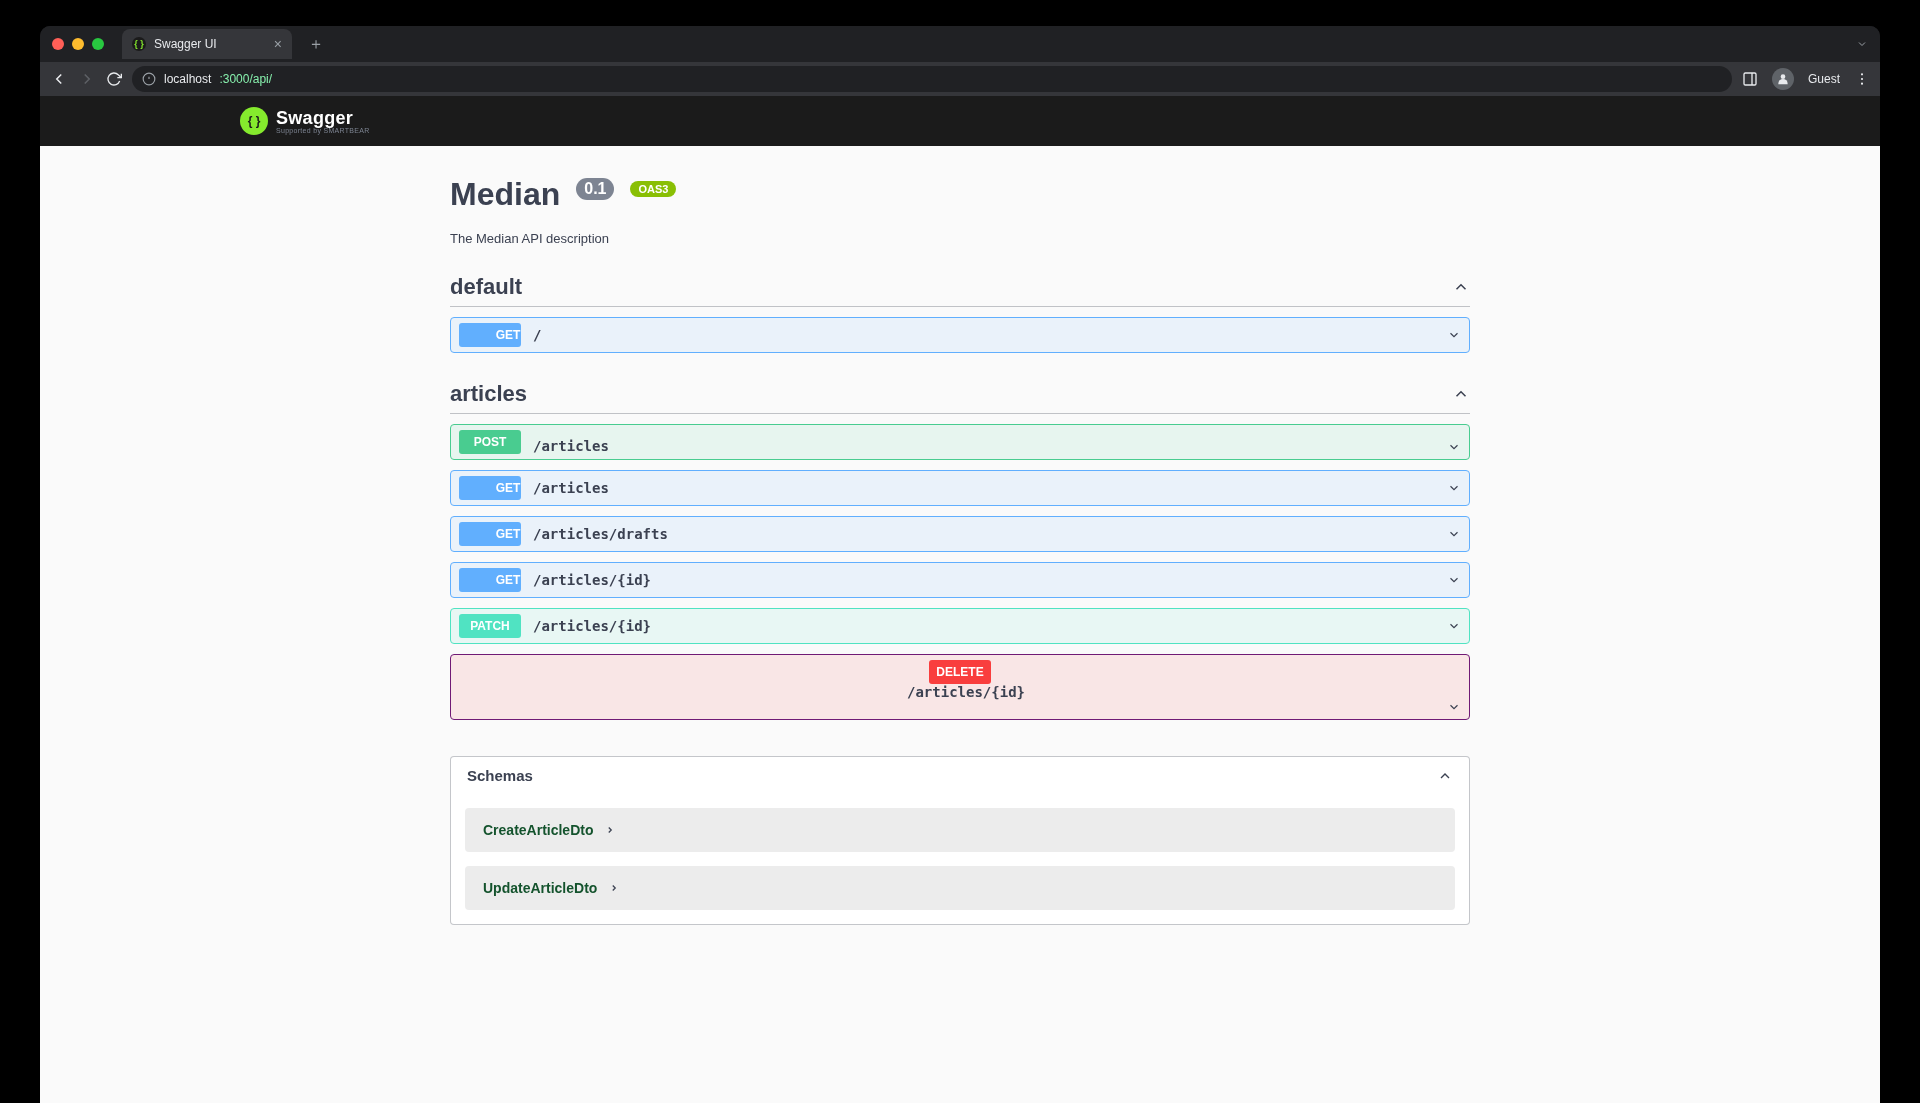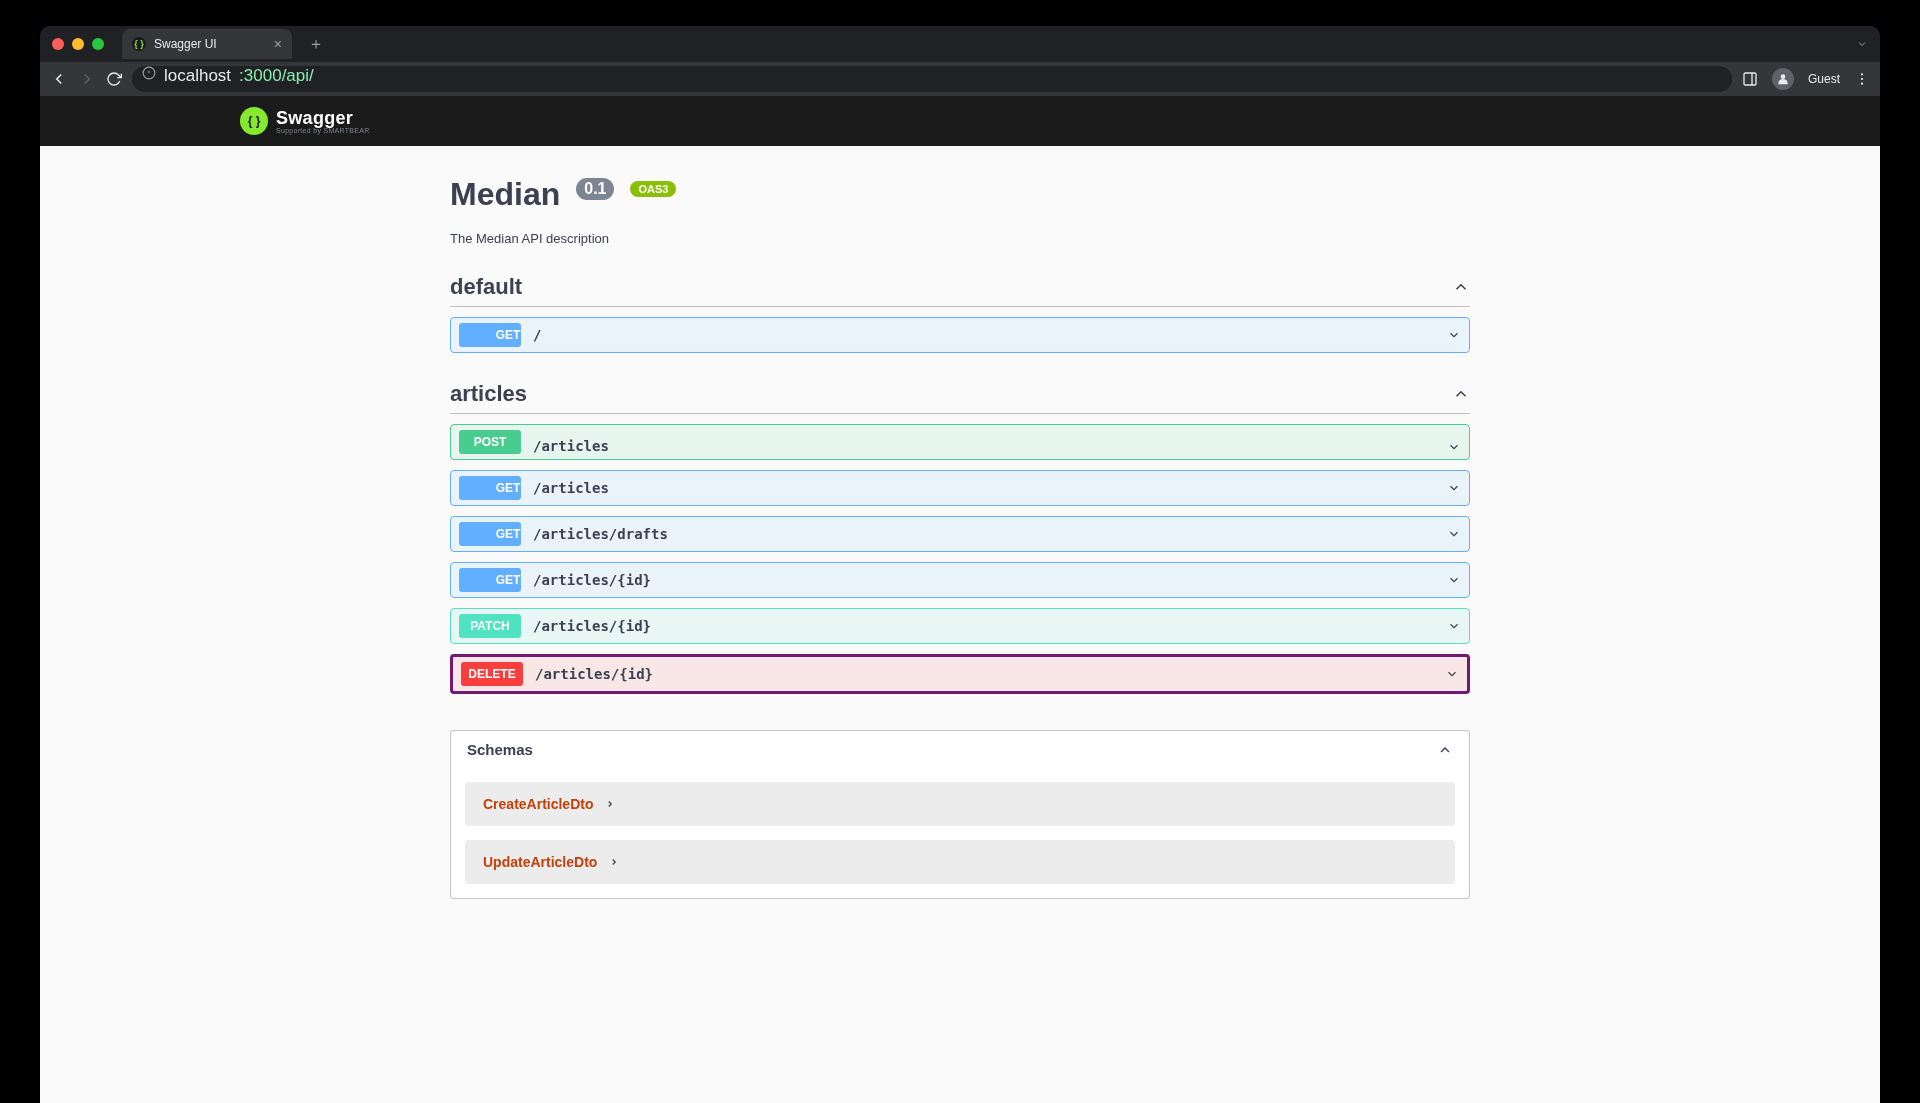--- a/index.html
+++ b/index.html
@@ -53,22 +53,22 @@
 .tab-dropdown { margin-left:auto; color:#9aa0a6; cursor:pointer; }
 
 .toolbar {
   height: 34px; background:#35363a; display:flex; align-items:center;
   padding: 0 10px; gap:10px;
 }
 .nav-btn { color:#9aa0a6; cursor:pointer; display:flex; align-items:center; }
 .nav-btn.disabled { opacity:.4; }
 .address-bar {
   flex:1; background:#202124; border-radius: 14px; height:26px;
-  display:flex; align-items:flex-start; padding:0 10px; gap:8px;
-  color:#e8eaed; font-size:17px;
+  display:flex; align-items:center; padding:0 10px; gap:8px;
+  color:#e8eaed; font-size:12px;
 }
 .site-info { color:#9aa0a6; display:flex; align-items:center; }
 .url-dim { color:#86efac; }
 .right-icons { display:flex; align-items:center; gap:14px; color:#e8eaed; }
 .avatar { width:22px; height:22px; border-radius:50%; background:#5f6368; display:flex; align-items:center; justify-content:center; }
 .guest { font-size:12px; color:#e8eaed; }
 
 .content-area { flex:1; background:#fafafa; overflow:auto; }
 
 .swagger-header {
@@ -124,38 +124,38 @@
   font-size:14px; font-weight:600; color:#3b4151;
 }
 .opblock .expand { margin-left:auto; color:#3b4151; }
 
 .op-get { background:rgba(97,175,254,.1); border:1px solid #61affe; }
 .op-get .method { background:#61affe;padding-left:36px; }
 .op-post { background:rgba(73,204,144,.1); border:1px solid #49cc90;align-items:flex-end; }
 .op-post .method { background:#49cc90; }
 .op-patch { background:rgba(80,227,194,.1); border:1px solid #50e3c2; }
 .op-patch .method { background:#50e3c2; }
-.op-delete { background:rgba(249,62,62,.1); border:3px solid #701a75; }
+.op-delete { background:rgba(249,62,62,.1); border:1px solid #701a75;flex-direction:column; }
 .op-delete .method { background:#f93e3e; }
 
 .schemas-box {
   margin-top:36px; border:1px solid rgba(59,65,81,.3); border-radius:4px;
   background:#fff;
 }
 .schemas-header {
   display:flex; align-items:center; justify-content:space-between;
   padding:10px 16px; cursor:pointer;
 }
 .schemas-header h4 { font-size:15px; font-weight:700; color:#3b4151; }
 .schemas-body { padding: 0 14px 14px; }
 .schema-item {
   background:#ececec; border-radius:4px; padding:14px 18px; margin-top:14px;
   display:flex; align-items:center; gap:12px; cursor:pointer;
 }
-.schema-item .name { font-size:14px; font-weight:600; color:#c2410c; }
+.schema-item .name { font-size:14px; font-weight:600; color:#14532d; }
 .schema-item .arrow { color:#3b4151; font-size:12px; }
 
 svg { display:block; }
 </style>
 </head>
 <body>
 
 <div class="browser-window">
 
   <div class="titlebar">

